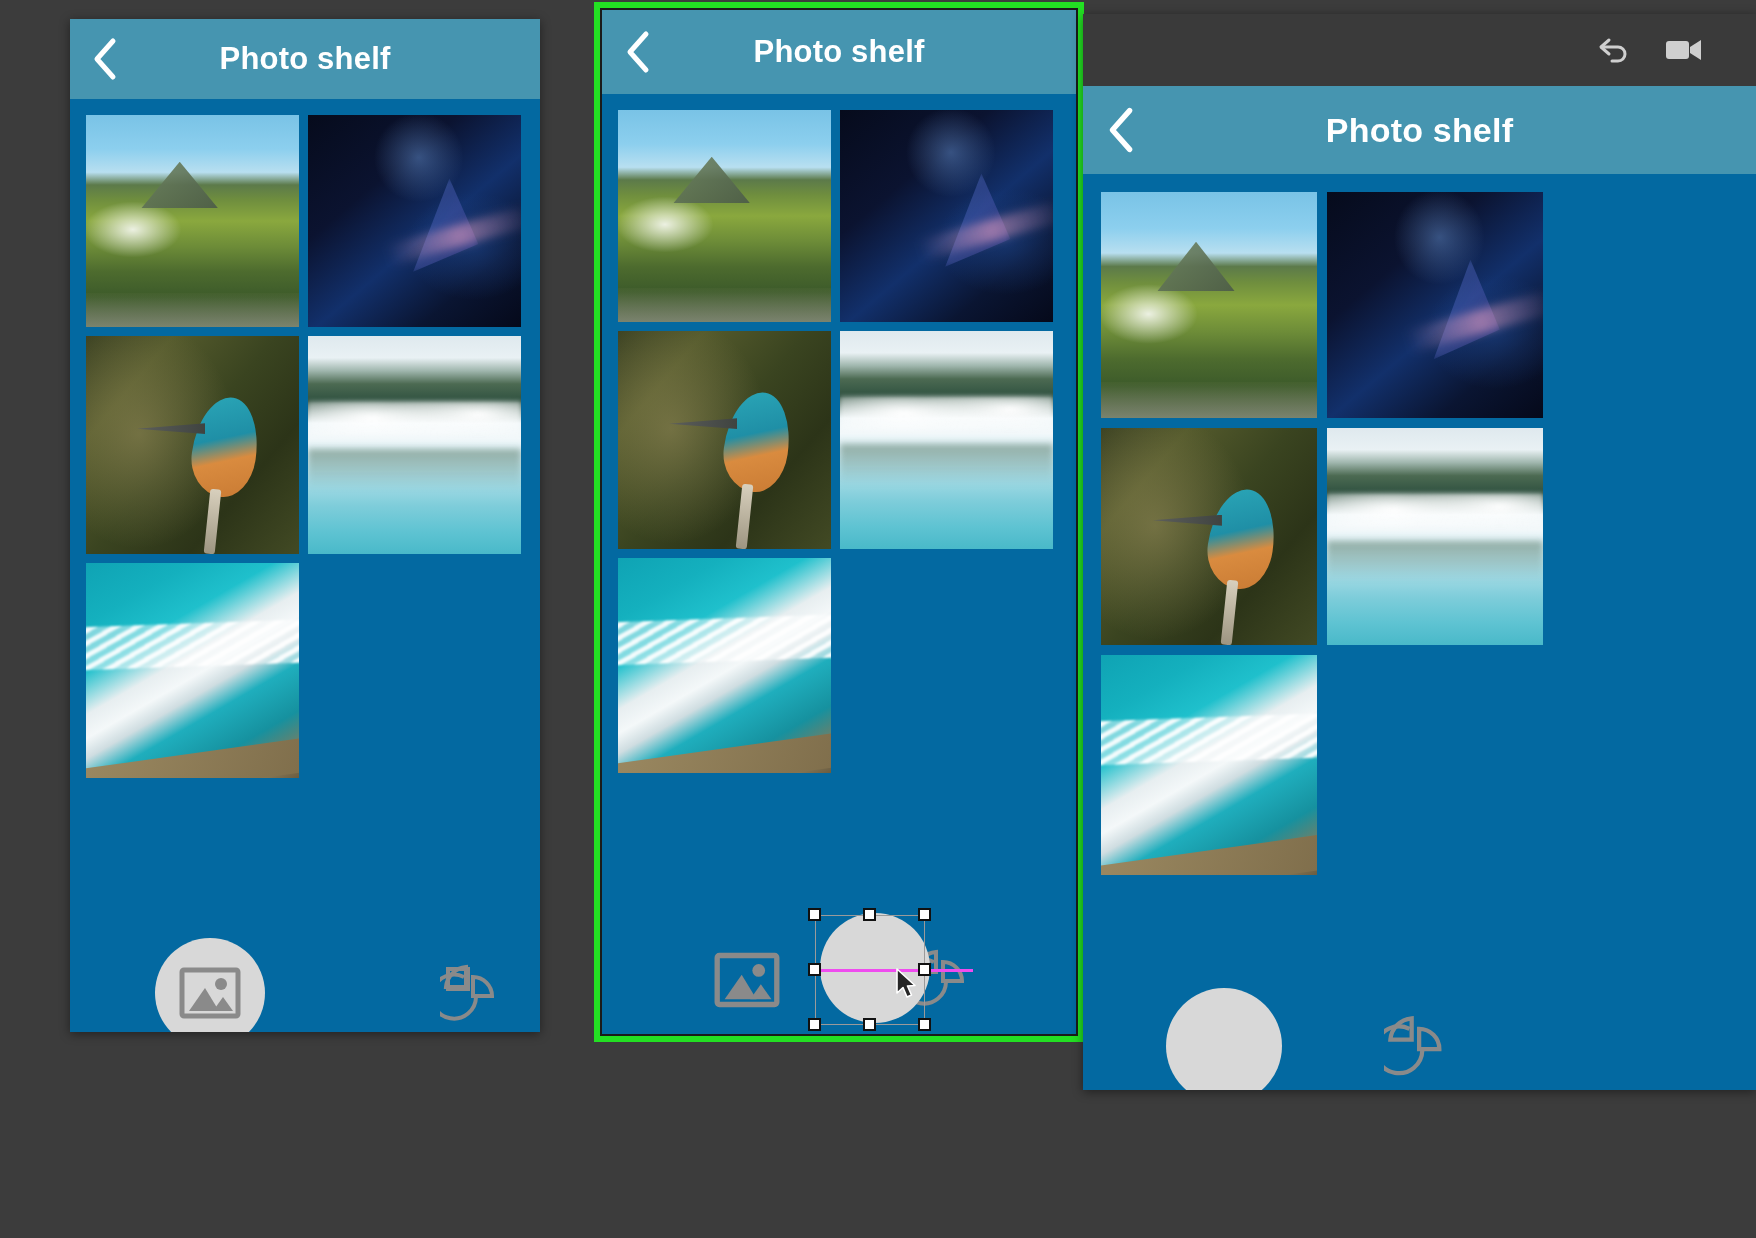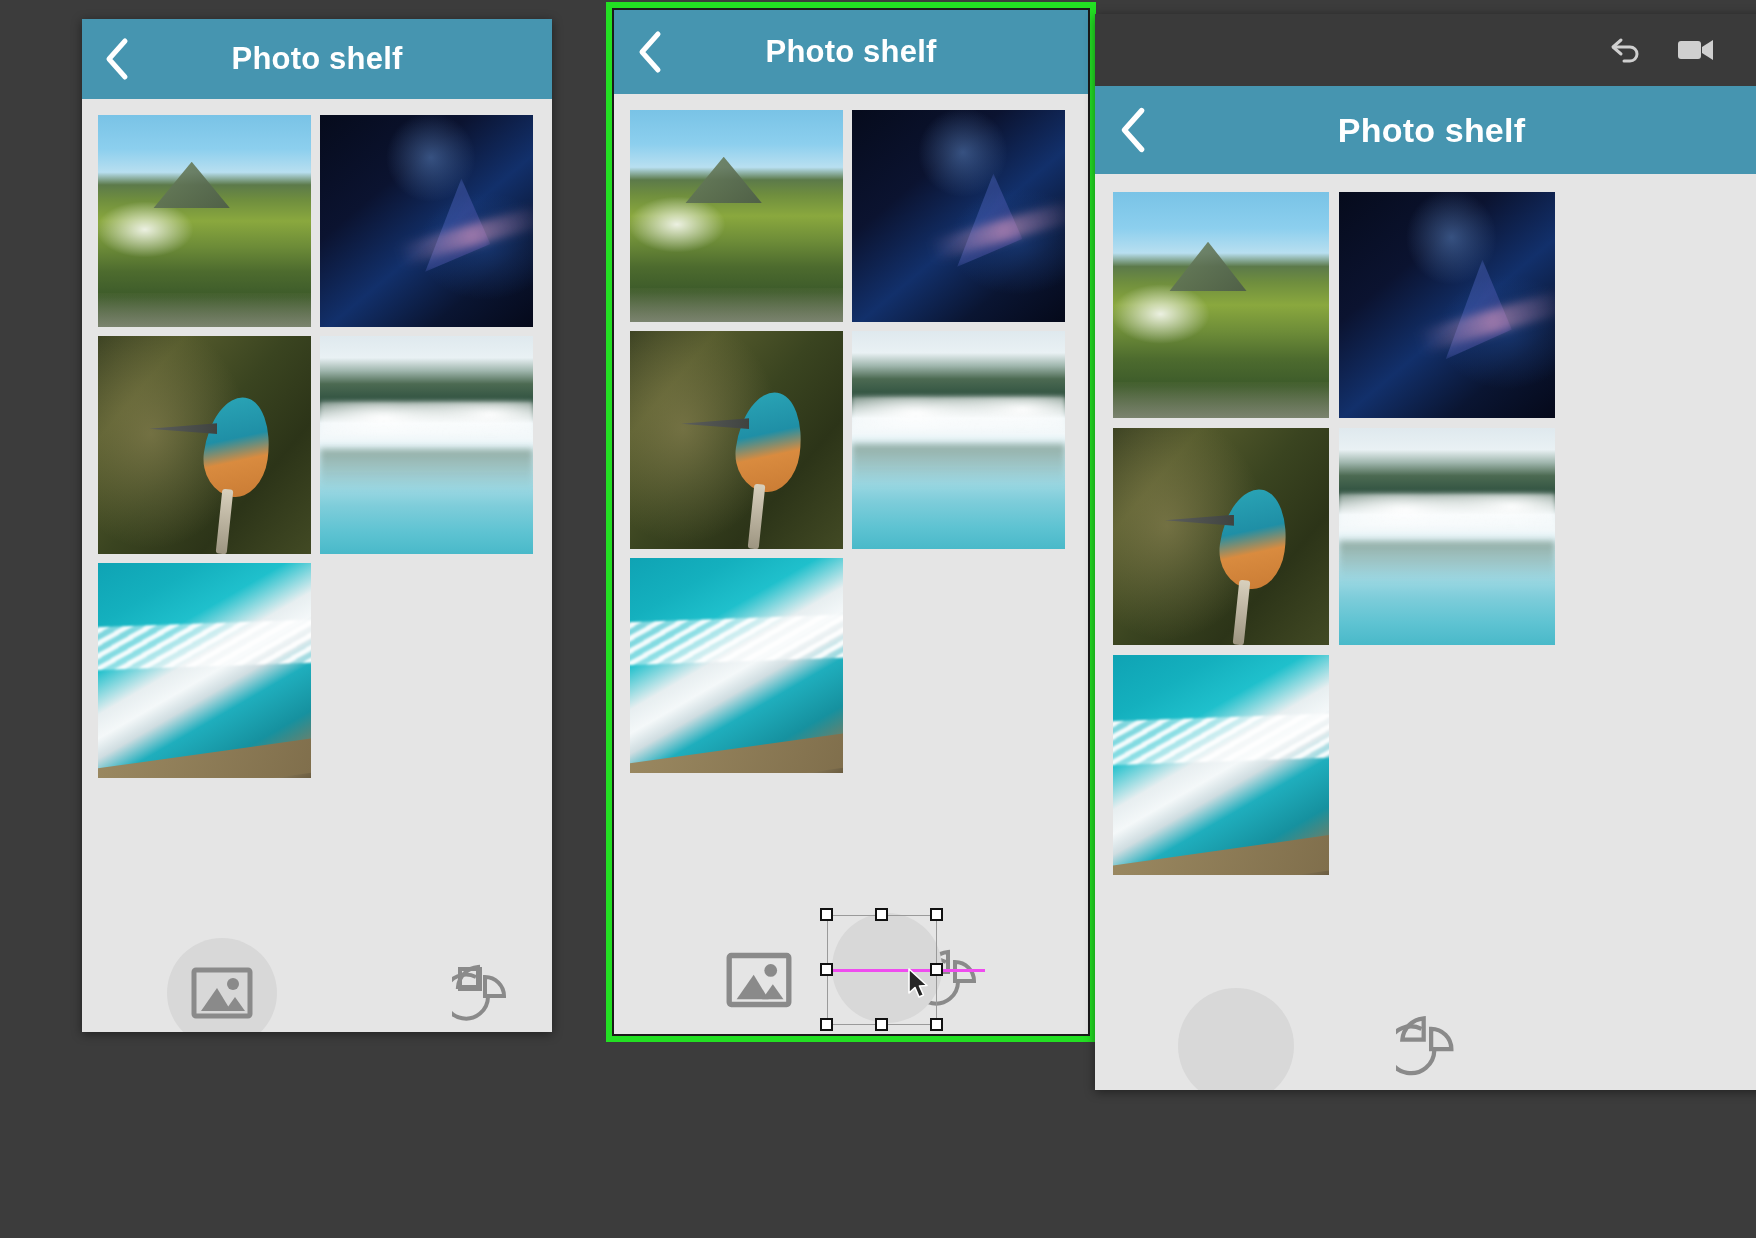--- a/index.html
+++ b/index.html
@@ -5,21 +5,21 @@
   * { box-sizing: border-box; margin: 0; padding: 0; }
   html, body {
     width: 1756px; height: 1238px;
     background: #3c3c3c;
     font-family: "Liberation Sans", sans-serif;
     overflow: hidden;
   }
   #stage { position: relative; width: 1756px; height: 1238px; background: #3c3c3c; }
 
   
-  .phone { position: absolute; background: #e5e5e5; overflow: hidden; margin-left: 12px; }
+  .phone { position: absolute; background: #0369a1; overflow: hidden; }
   .phone.shadow { box-shadow: 0 2px 10px rgba(0,0,0,.45); }
   .phone.selected { outline: 6px solid #23e023; outline-offset: 0; border: 2px solid #1a1a1a; }
 
   .appbar {
     background: #4695b0; color: #fff;
     display: flex; align-items: center;
     position: relative; width: 100%;
   }
   .appbar .back { display: flex; align-items: center; justify-content: center; }
   .appbar .title {

